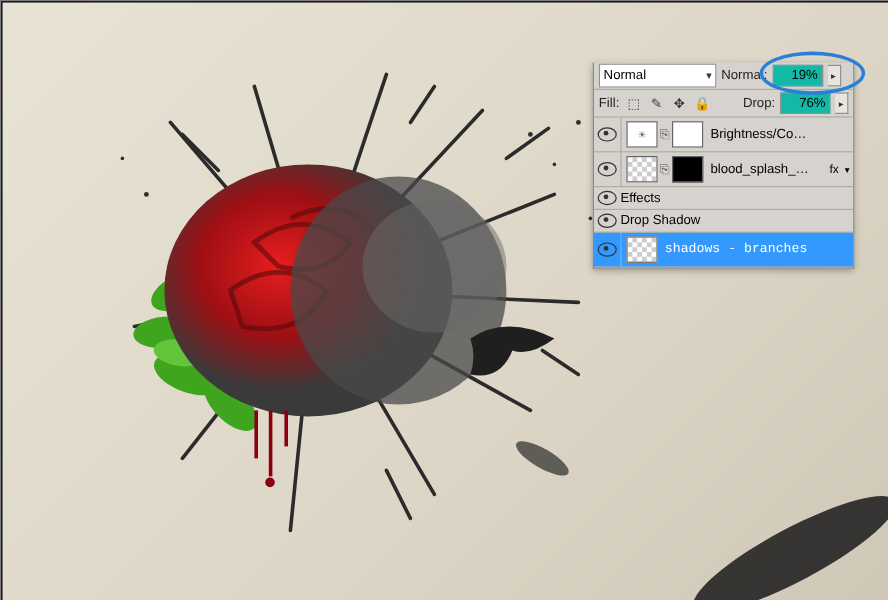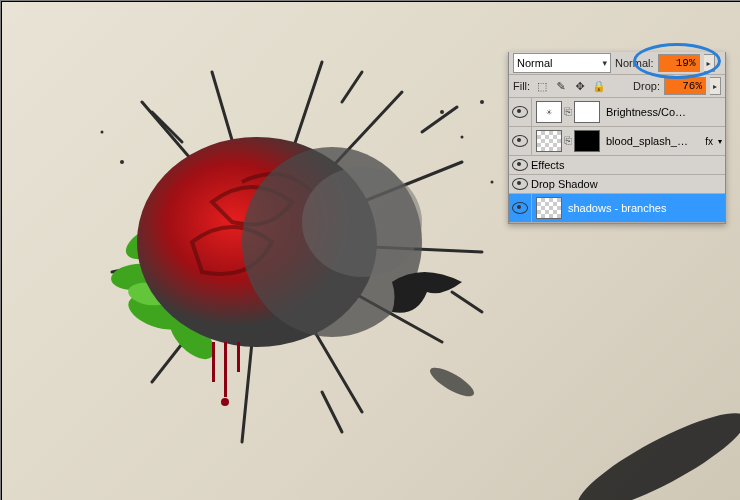--- a/index.html
+++ b/index.html
@@ -1,41 +1,41 @@
 <!DOCTYPE html>
 <html><head>
 <meta charset="utf-8">
 <style>
   html,body{margin:0;padding:0;width:740px;height:500px;overflow:hidden;font-family:Tahoma,Arial,sans-serif;font-size:11px;background:#7f7f7f;}
   .canvas-area{position:absolute;left:0;top:0;width:740px;height:500px;background:#7f7f7f;}
   .artboard{position:absolute;left:1px;top:1px;width:738px;height:498px;background:linear-gradient(135deg,#e8e3d5 0%,#ddd6c6 60%,#cfc8b7 100%);border:1px solid #000;}
-  .layers-panel{position:absolute;left:508px;top:52px;width:216px;background:#d6d3ce;border:1px solid #8a8a8a;border-top:none;box-shadow:0 2px 6px rgba(0,0,0,.3);}
+  .layers-panel{position:absolute;left:494px;top:52px;width:216px;background:#d6d3ce;border:1px solid #8a8a8a;border-top:none;box-shadow:0 2px 6px rgba(0,0,0,.3);}
   .panel-row{display:flex;align-items:center;height:22px;border-bottom:1px solid #b0aca5;padding:0 4px;gap:4px;}
   .blend-select{width:90px;height:18px;border:1px solid #919191;background:#fff;font-size:11px;display:flex;align-items:center;justify-content:space-between;padding:0 3px;}
   .blend-select .chev{font-size:9px;color:#333;}
   .label{color:#222;}
-  .pct-input{width:34px;height:16px;border:1px solid #919191;background:#f97316;font-size:11px;text-align:right;padding:0 3px;display:inline-flex;align-items:center;justify-content:flex-end;font-family:Liberation Mono, monospace;}
+  .pct-input{width:34px;height:16px;border:1px solid #919191;background:#14b8a6;font-size:11px;text-align:right;padding:0 3px;display:inline-flex;align-items:center;justify-content:flex-end;}
   .flyout{width:10px;height:16px;border:1px solid #919191;border-left:none;display:flex;align-items:center;justify-content:center;background:#e8e5df;font-size:8px;color:#333;}
   .lock-icons{display:flex;gap:3px;align-items:center;}
   .lock-icons span{width:16px;height:16px;display:flex;align-items:center;justify-content:center;color:#333;}
   .layer{display:flex;align-items:center;height:28px;border-bottom:1px solid #b0aca5;}
   .layer.sel{background:#3399ff;color:#fff;}
   .vis-col{width:22px;height:100%;display:flex;align-items:center;justify-content:center;border-right:1px solid #b0aca5;}
   .vis-col.sel{border-right:1px solid #6bb6ff;}
   .eye{width:14px;height:10px;border:1px solid #333;border-radius:50%;position:relative;}
   .eye::after{content:"";position:absolute;width:4px;height:4px;background:#333;border-radius:50%;left:4px;top:2px;}
   .eye.white{border-color:#333;}
   .thumb-stack{display:flex;align-items:center;gap:2px;padding-left:4px;}
   .thumb{width:26px;height:22px;border:1px solid #666;background:#fff;display:flex;align-items:center;justify-content:center;font-size:8px;color:#666;box-sizing:border-box;}
   .thumb.mask{background:#000;}
   .thumb.mask.white{background:#fff;}
   .thumb.checker{background-image:repeating-conic-gradient(#ccc 0 25%,#fff 0 50%);background-size:8px 8px;}
   .link-ic{width:8px;font-size:10px;color:#555;text-align:center;}
   .layer-name{padding-left:6px;flex:1;white-space:nowrap;overflow:hidden;text-overflow:ellipsis;}
-  .layer.sel .layer-name{color:#fff;}
+  .layer.sel .layer-name{color:#fff;font-family:Liberation Mono, monospace;}
   .fx{font-size:10px;padding-right:2px;}
   .tw{width:10px;font-size:8px;text-align:center;}
   .sub-effects{}
   .sub-row{display:flex;align-items:center;height:18px;border-bottom:1px solid #b0aca5;}
   .sub-row .eye-mini{width:22px;display:flex;justify-content:center;}
   .callout{position:absolute;left:633px;top:43px;width:82px;height:30px;border:3px solid #2a7fd8;border-radius:50%;background:transparent;pointer-events:none;}
   .art{position:absolute;}
 </style>
 </head>
 <body>

